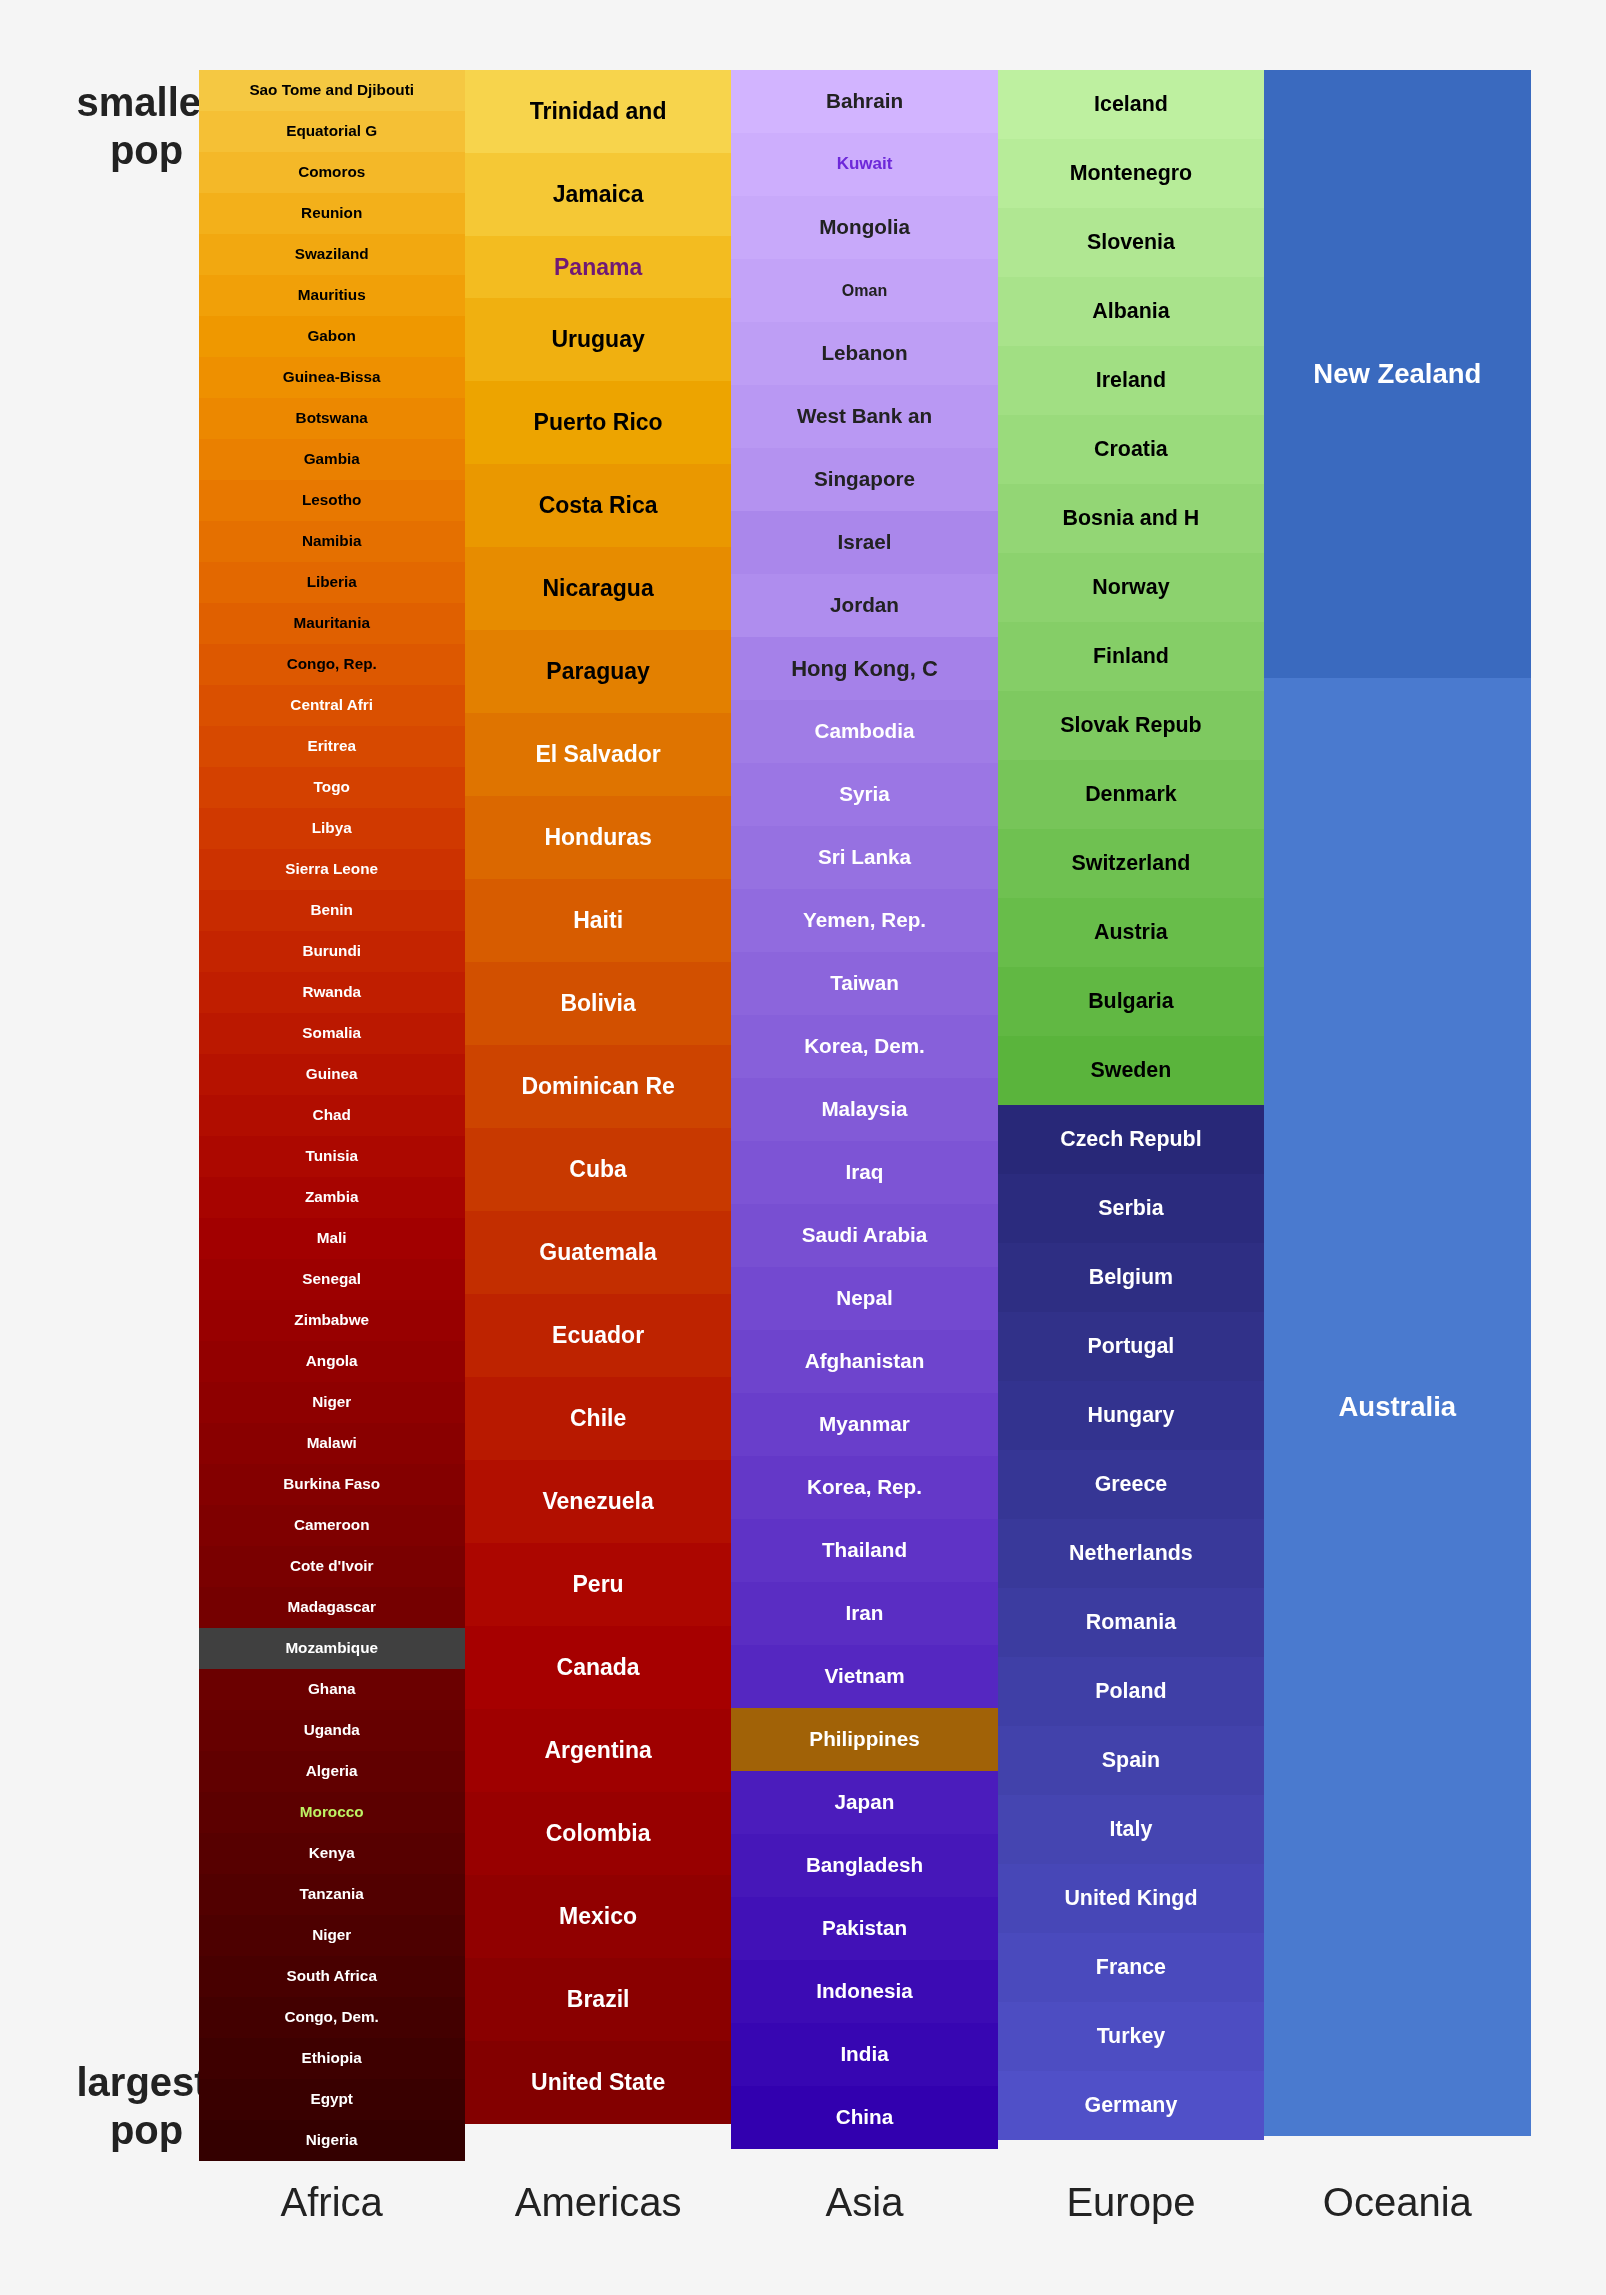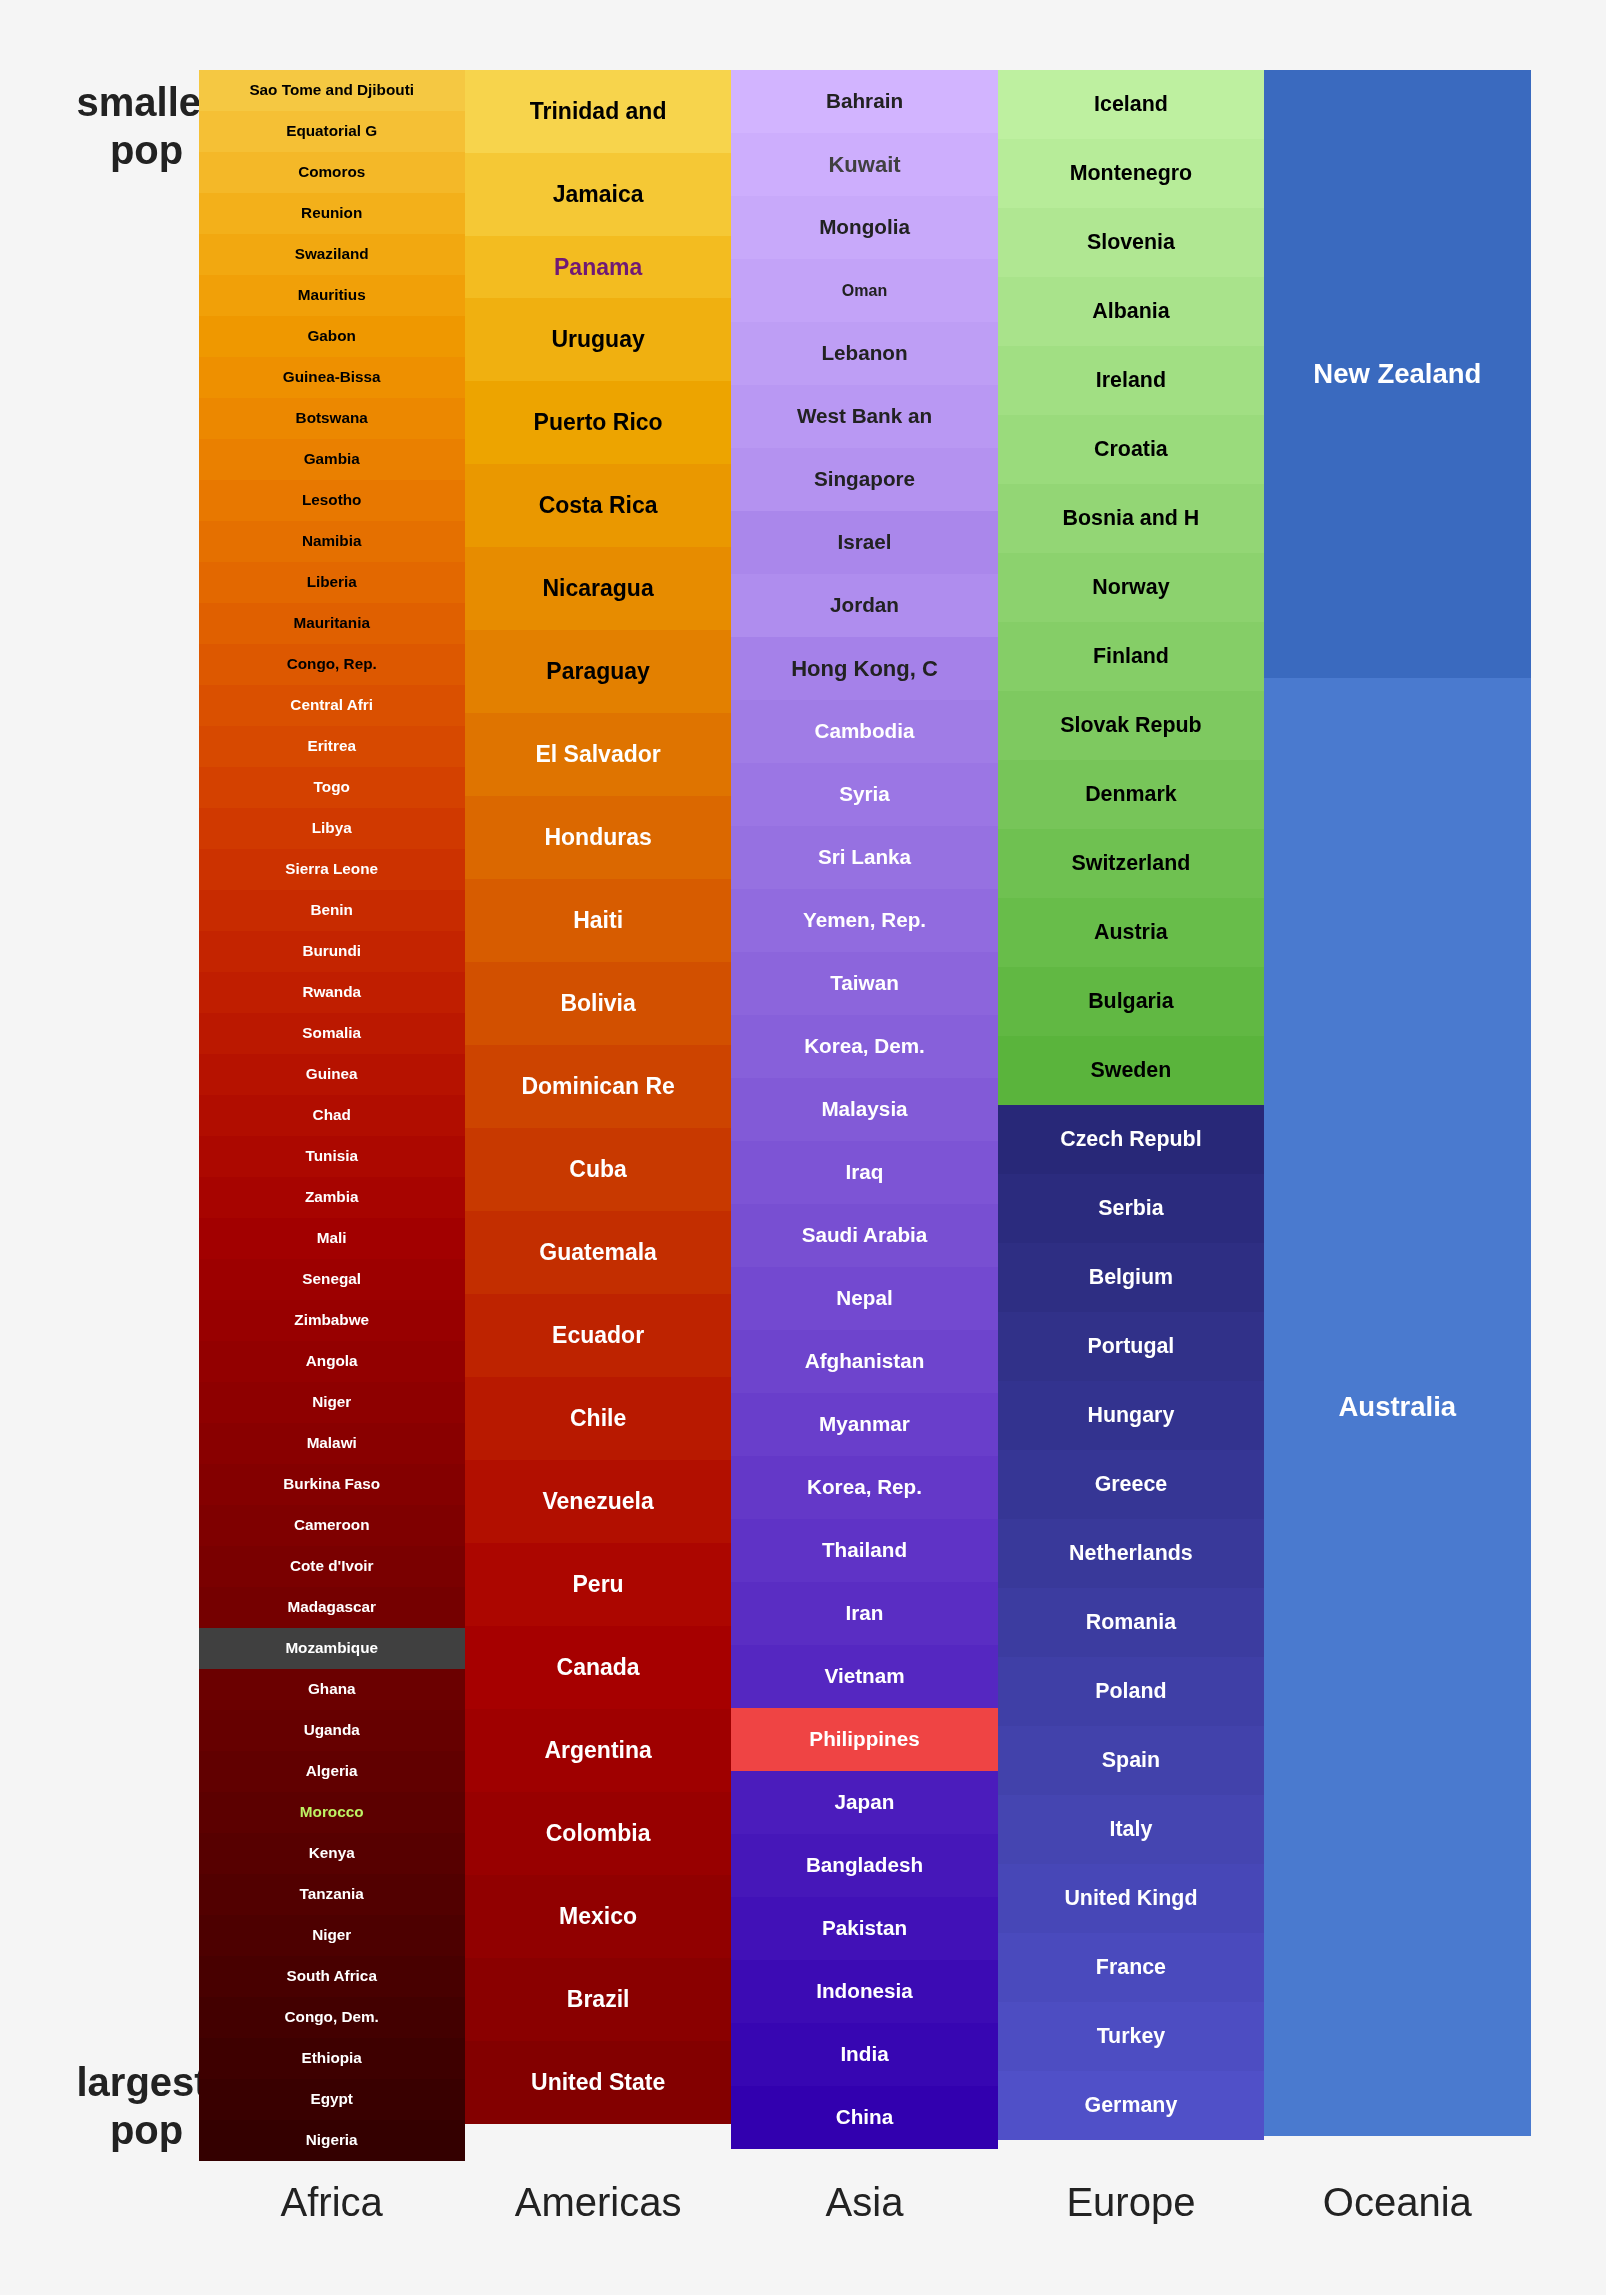--- a/index.html
+++ b/index.html
@@ -172,21 +172,21 @@
           <div class="cell" style="background-color: rgb(172, 6, 0); color: rgb(255, 255, 255); height: 83px; font-size: 23px;">Peru</div>
           <div class="cell" style="background-color: rgb(166, 0, 0); color: rgb(255, 255, 255); height: 83px; font-size: 23px;">Canada</div>
           <div class="cell" style="background-color: rgb(159, 0, 0); color: rgb(255, 255, 255); height: 83px; font-size: 23px;">Argentina</div>
           <div class="cell" style="background-color: rgb(152, 0, 0); color: rgb(255, 255, 255); height: 83px; font-size: 23px;">Colombia</div>
           <div class="cell" style="background-color: rgb(145, 0, 0); color: rgb(255, 255, 255); height: 83px; font-size: 23px;">Mexico</div>
           <div class="cell" style="background-color: rgb(138, 0, 0); color: rgb(255, 255, 255); height: 83px; font-size: 23px;">Brazil</div>
           <div class="cell" style="background-color: rgb(131, 0, 0); color: rgb(255, 255, 255); height: 83px; font-size: 23px;">United State</div>
         </div>
         <div class="column col-asia">
           <div class="cell" style="background-color: rgb(210, 180, 255); color: rgb(34, 34, 34); height: 63px; font-size: 20.7px;">Bahrain</div>
-          <div class="cell" style="background-color: rgb(205, 174, 253); color: #404040; height: 63px; font-size: 22px;">Kuwait</div>
+          <div class="cell" style="background-color: rgb(205, 174, 253); color: #6d28d9; height: 63px; font-size: 17px;">Kuwait</div>
           <div class="cell" style="background-color: rgb(200, 169, 250); color: rgb(34, 34, 34); height: 63px; font-size: 20.7px;">Mongolia</div>
           <div class="cell" style="background-color: rgb(195, 163, 248); color: rgb(34, 34, 34); height: 63px; font-size: 16px;">Oman</div>
           <div class="cell" style="background-color: rgb(190, 158, 245); color: rgb(34, 34, 34); height: 63px; font-size: 20.7px;">Lebanon</div>
           <div class="cell" style="background-color: rgb(185, 152, 243); color: rgb(34, 34, 34); height: 63px; font-size: 20.7px;">West Bank an</div>
           <div class="cell" style="background-color: rgb(180, 146, 240); color: rgb(34, 34, 34); height: 63px; font-size: 20.7px;">Singapore</div>
           <div class="cell" style="background-color: rgb(170, 135, 235); color: rgb(34, 34, 34); height: 63px; font-size: 20.7px;">Israel</div>
           <div class="cell" style="background-color: rgb(175, 141, 238); color: rgb(34, 34, 34); height: 63px; font-size: 20.7px;">Jordan</div>
           <div class="cell" style="background-color: rgb(165, 129, 233); color: rgb(34, 34, 34); height: 63px; font-size: 22px;">Hong Kong, C</div>
           <div class="cell" style="background-color: rgb(160, 124, 230); color: rgb(255, 255, 255); height: 63px; font-size: 20.7px;">Cambodia</div>
           <div class="cell" style="background-color: rgb(155, 118, 228); color: rgb(255, 255, 255); height: 63px; font-size: 20.7px;">Syria</div>
@@ -197,21 +197,21 @@
           <div class="cell" style="background-color: rgb(130, 90, 215); color: rgb(255, 255, 255); height: 63px; font-size: 20.7px;">Malaysia</div>
           <div class="cell" style="background-color: rgb(125, 84, 213); color: rgb(255, 255, 255); height: 63px; font-size: 20.7px;">Iraq</div>
           <div class="cell" style="background-color: rgb(120, 79, 210); color: rgb(255, 255, 255); height: 63px; font-size: 20.7px;">Saudi Arabia</div>
           <div class="cell" style="background-color: rgb(115, 73, 208); color: rgb(255, 255, 255); height: 63px; font-size: 20.7px;">Nepal</div>
           <div class="cell" style="background-color: rgb(110, 68, 205); color: rgb(255, 255, 255); height: 63px; font-size: 20.7px;">Afghanistan</div>
           <div class="cell" style="background-color: rgb(105, 62, 203); color: rgb(255, 255, 255); height: 63px; font-size: 20.7px;">Myanmar</div>
           <div class="cell" style="background-color: rgb(100, 56, 200); color: rgb(255, 255, 255); height: 63px; font-size: 20.7px;">Korea, Rep.</div>
           <div class="cell" style="background-color: rgb(95, 51, 198); color: rgb(255, 255, 255); height: 63px; font-size: 20.7px;">Thailand</div>
           <div class="cell" style="background-color: rgb(90, 45, 195); color: rgb(255, 255, 255); height: 63px; font-size: 20.7px;">Iran</div>
           <div class="cell" style="background-color: rgb(85, 39, 193); color: rgb(255, 255, 255); height: 63px; font-size: 20.7px;">Vietnam</div>
-          <div class="cell" style="background-color: #ef4444; color: rgb(255, 255, 255); height: 63px; font-size: 20.7px;">Philippines</div>
+          <div class="cell" style="background-color: #a16207; color: rgb(255, 255, 255); height: 63px; font-size: 20.7px;">Philippines</div>
           <div class="cell" style="background-color: rgb(75, 28, 188); color: rgb(255, 255, 255); height: 63px; font-size: 20.7px;">Japan</div>
           <div class="cell" style="background-color: rgb(70, 23, 185); color: rgb(255, 255, 255); height: 63px; font-size: 20.7px;">Bangladesh</div>
           <div class="cell" style="background-color: rgb(65, 17, 183); color: rgb(255, 255, 255); height: 63px; font-size: 20.7px;">Pakistan</div>
           <div class="cell" style="background-color: rgb(60, 11, 180); color: rgb(255, 255, 255); height: 63px; font-size: 20.7px;">Indonesia</div>
           <div class="cell" style="background-color: rgb(55, 6, 178); color: rgb(255, 255, 255); height: 63px; font-size: 20.7px;">India</div>
           <div class="cell" style="background-color: rgb(50, 0, 175); color: rgb(255, 255, 255); height: 63px; font-size: 20.7px;">China</div>
         </div>
         <div class="column col-europe">
           <div class="cell" style="color: rgb(0, 0, 0); background-color: rgb(190, 240, 160); height: 69px; font-size: 21.4px;">Iceland</div>
           <div class="cell" style="color: rgb(0, 0, 0); background-color: rgb(183, 236, 153); height: 69px; font-size: 21.4px;">Montenegro</div>

